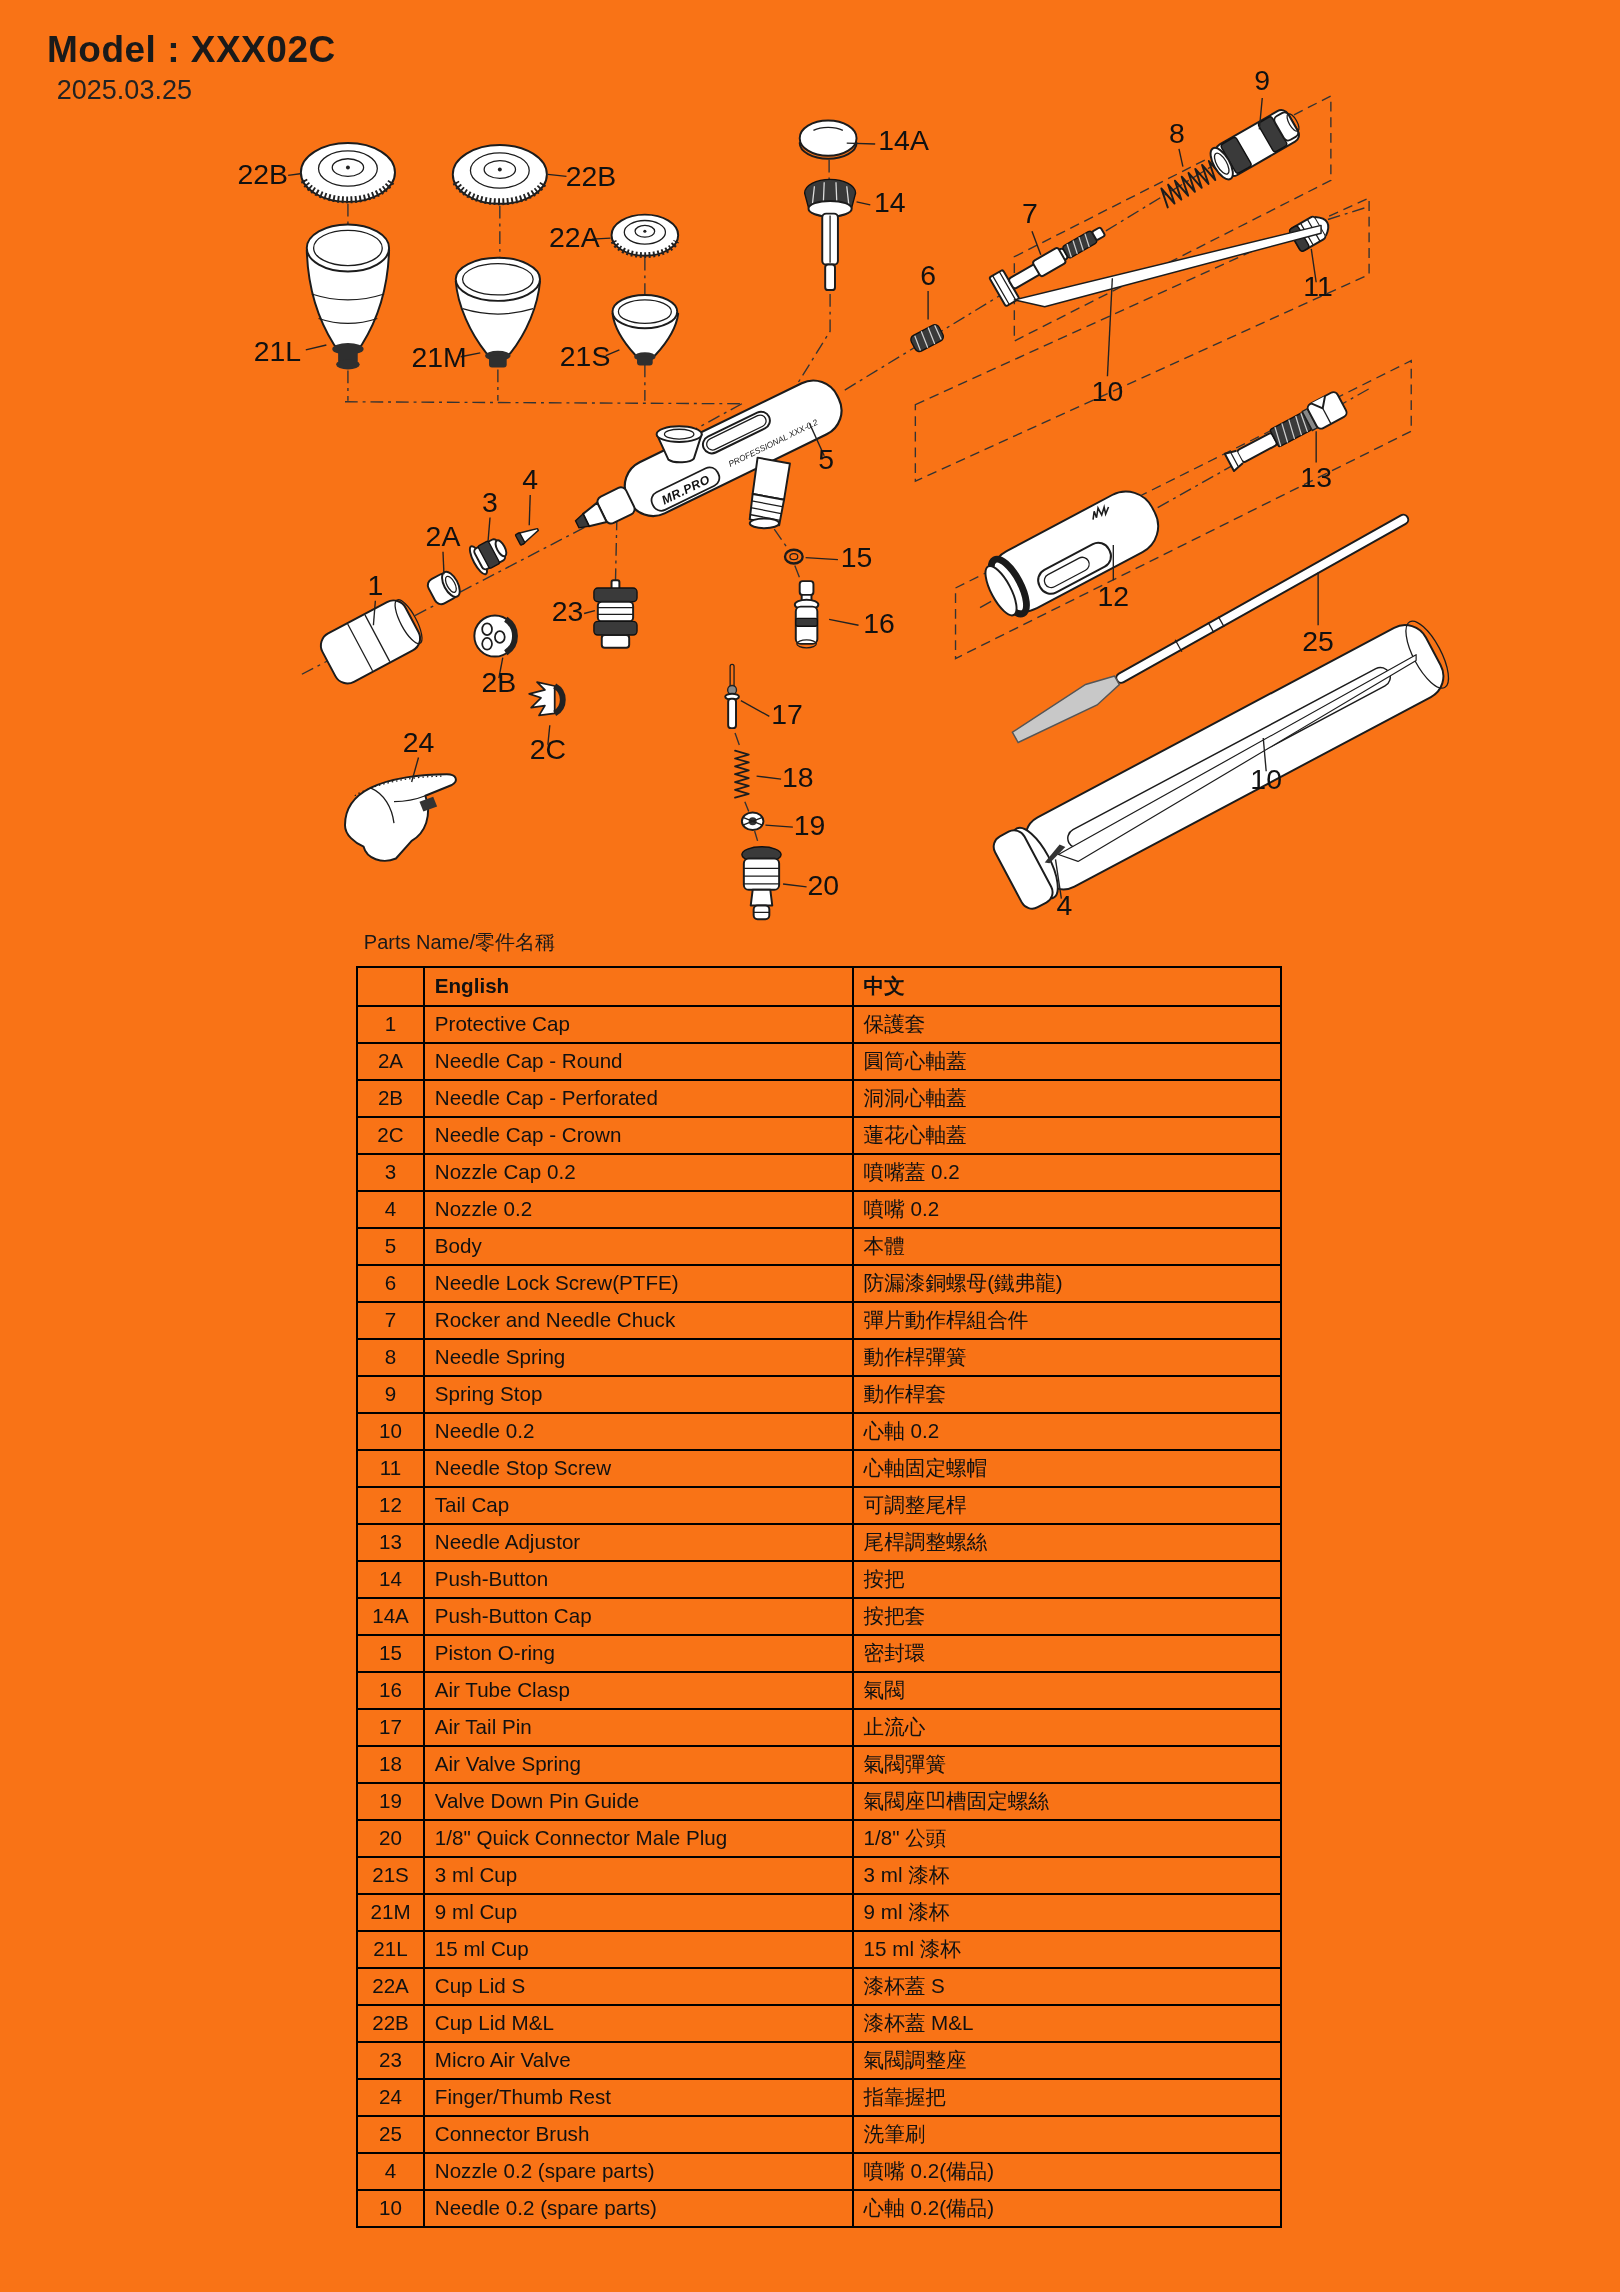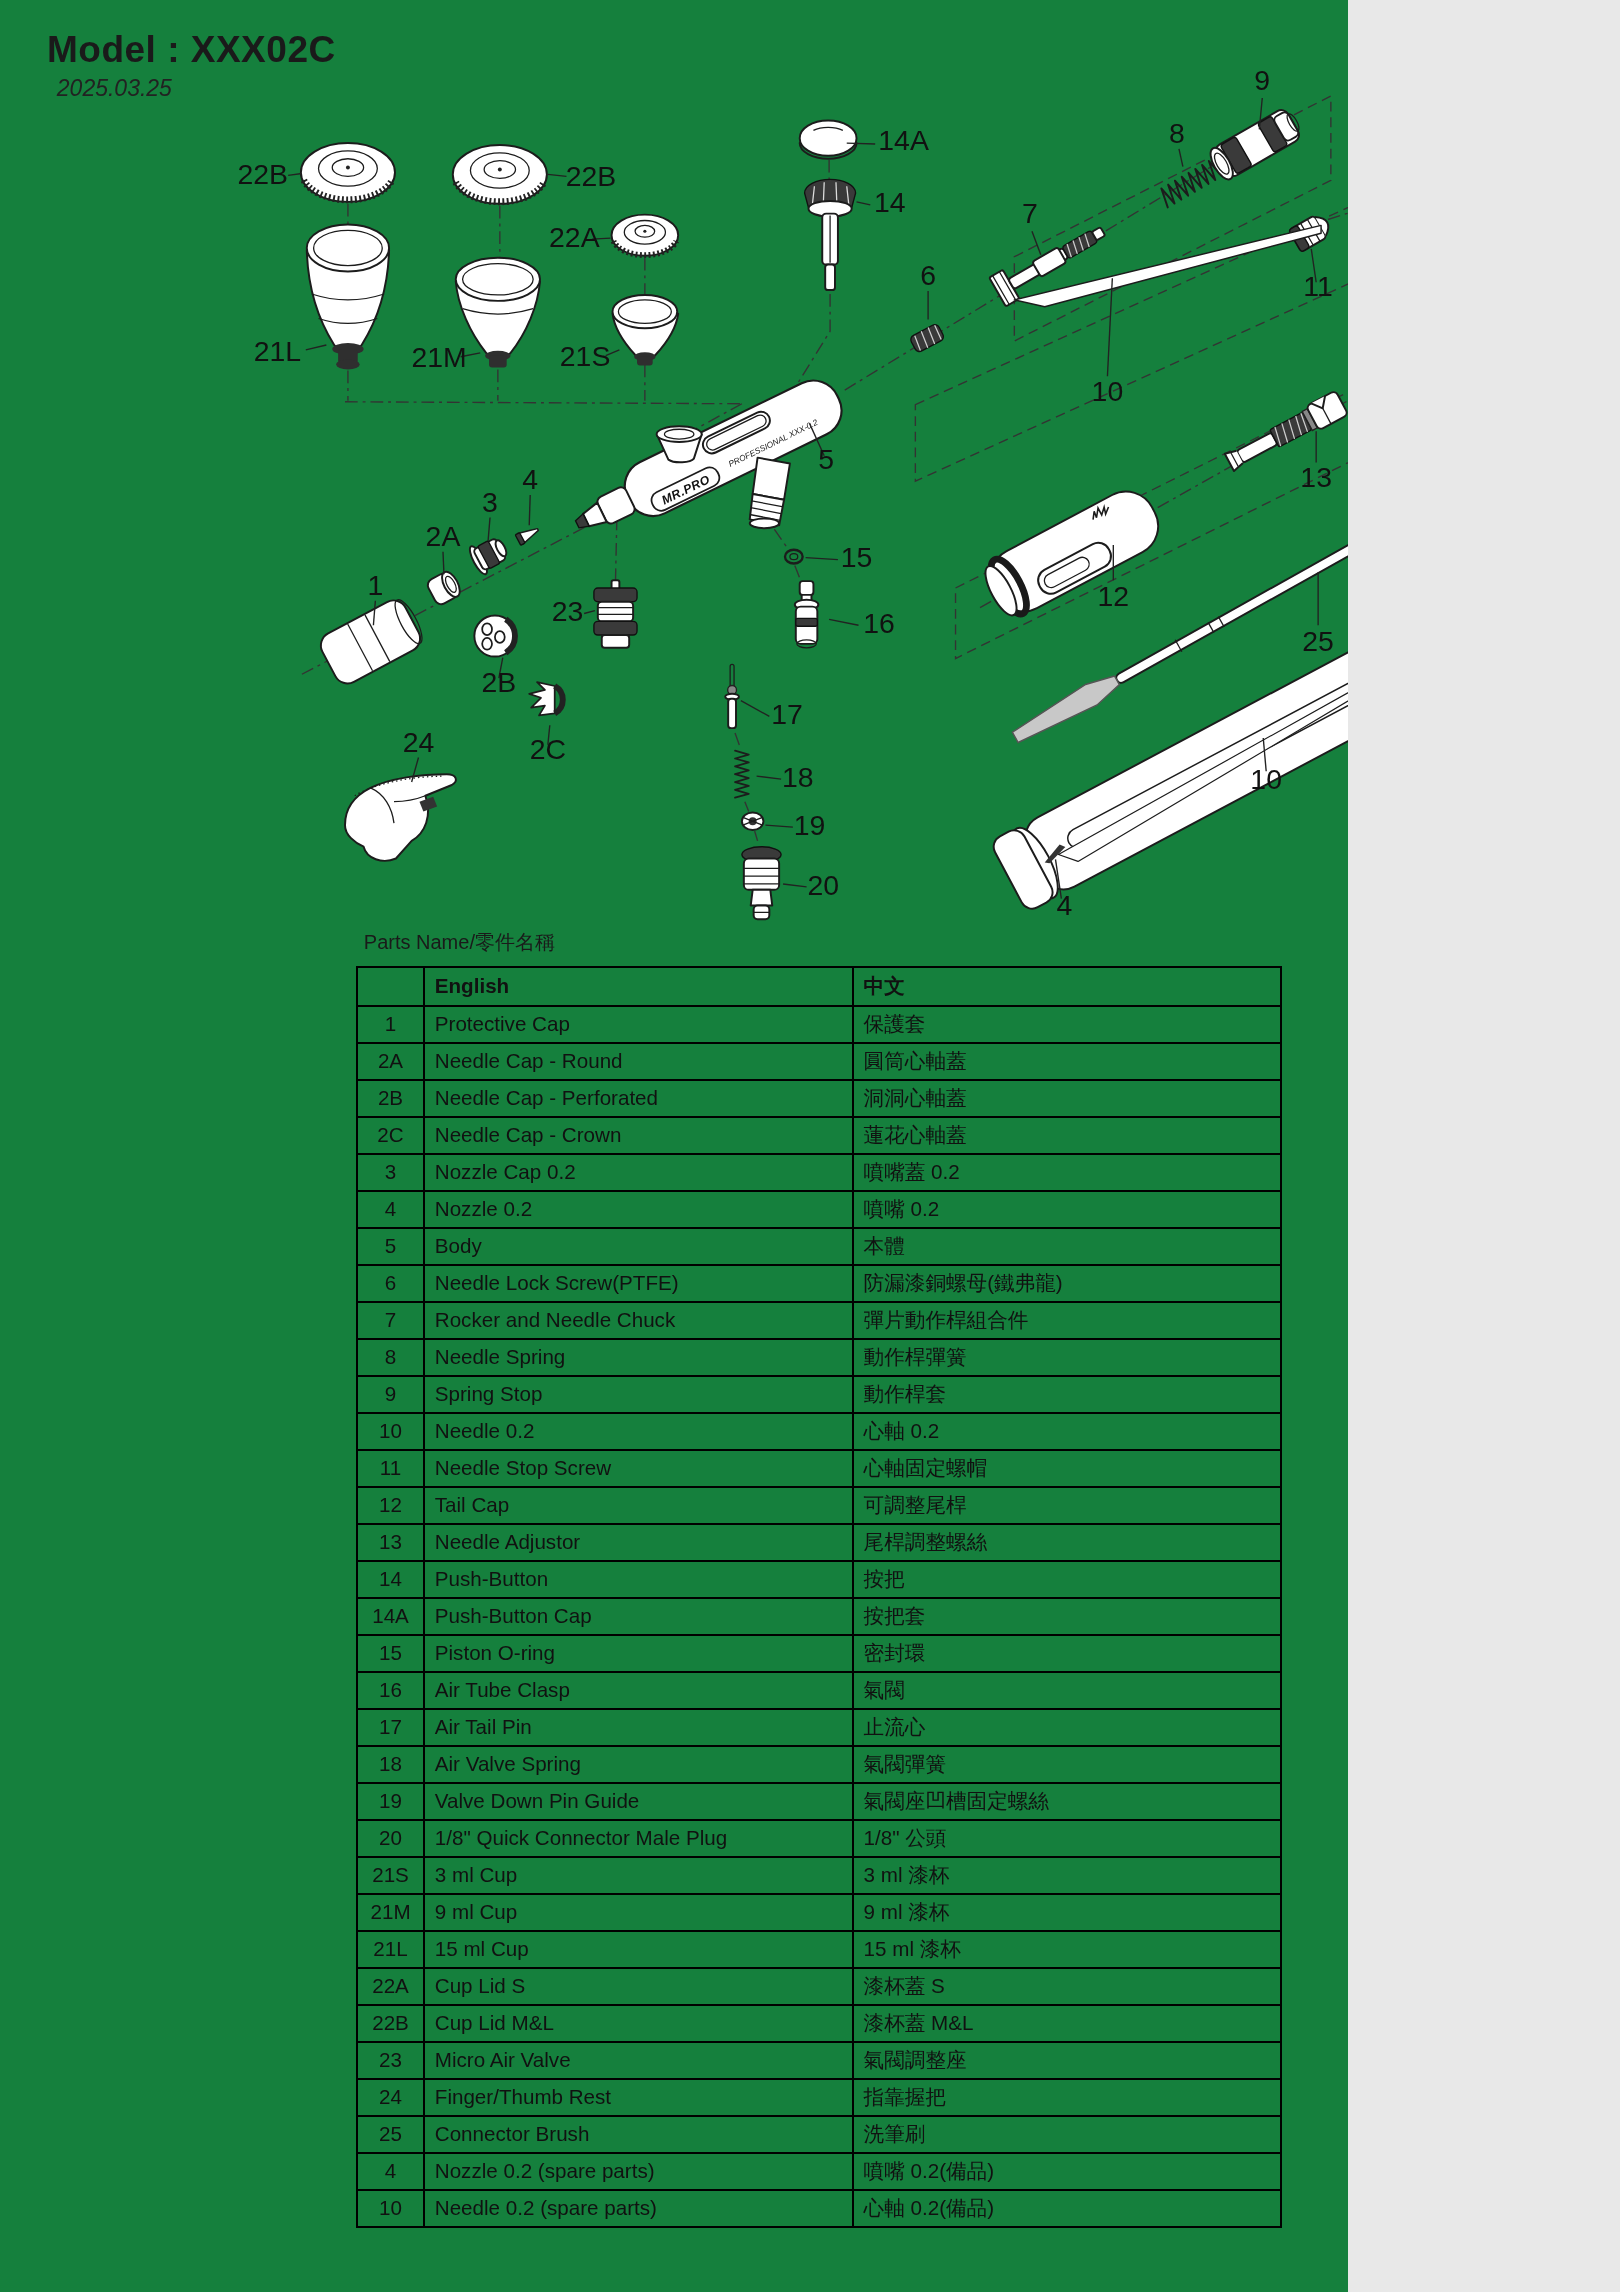--- a/index.html
+++ b/index.html
@@ -1,20 +1,20 @@
 <!DOCTYPE html>
 <html><head>
 <meta charset="utf-8">
 <style>
   html,body{margin:0;padding:0;background:#e8e8e8;}
-  .page{position:relative;width:1348px;height:2293px;background:#15803d;
+  .page{position:relative;width:1620px;height:2293px;background:#f97316;
         font-family:"Liberation Sans",sans-serif;color:#111;overflow:hidden;}
   .title-block{position:absolute;left:47px;top:29px;}
   .model-title{font-size:37px;font-weight:600;letter-spacing:0.5px;color:#1a1a1a;margin:0;}
-  .doc-date{font-size:23px;color:#222;margin:3.9px 0 0 9.8px;font-style:italic;}
+  .doc-date{font-size:27px;color:#222;margin:3.9px 0 0 9.8px;}
   svg.diagram{position:absolute;left:0;top:0;}
   svg .ln{fill:none;stroke:#1c1c1c;stroke-width:2;stroke-linejoin:round;stroke-linecap:round;}
   svg .f{fill:#fff;stroke:#1c1c1c;stroke-width:2;stroke-linejoin:round;}
   svg .dk{fill:#3a3a3a;stroke:#111;stroke-width:1.4;}
   svg .gy{fill:#c8c8c8;stroke:#555;stroke-width:1.5;}
   svg .thin{fill:none;stroke:#1c1c1c;stroke-width:1.3;}
   svg .axis{fill:none;stroke:#333;stroke-width:1.4;stroke-dasharray:13 5 3 5;}
   svg .dash{fill:none;stroke:#333;stroke-width:1.4;stroke-dasharray:10 6;}
   svg .ldr{fill:none;stroke:#222;stroke-width:1.4;}
   svg .knurl{fill:none;stroke:#222;stroke-width:7;stroke-dasharray:2 2.5;}

